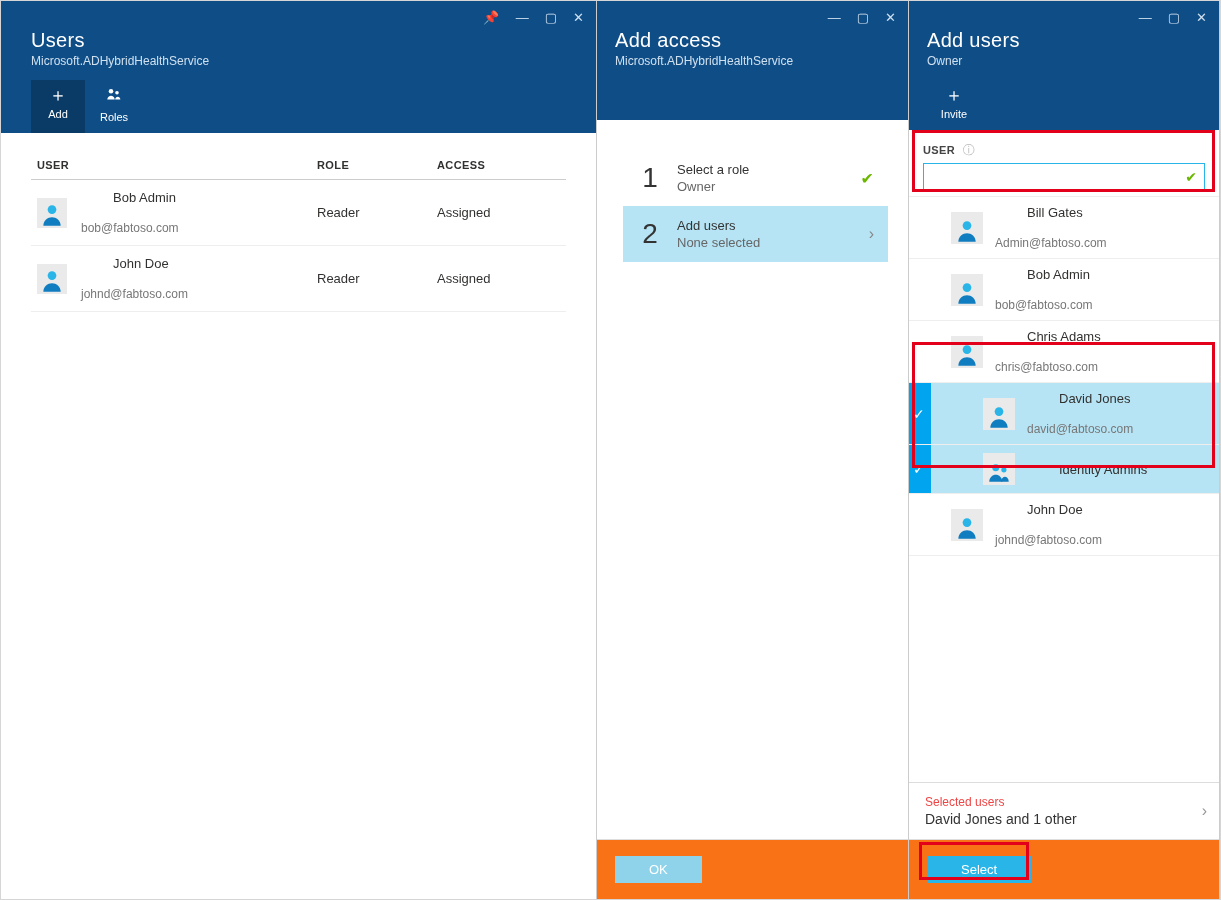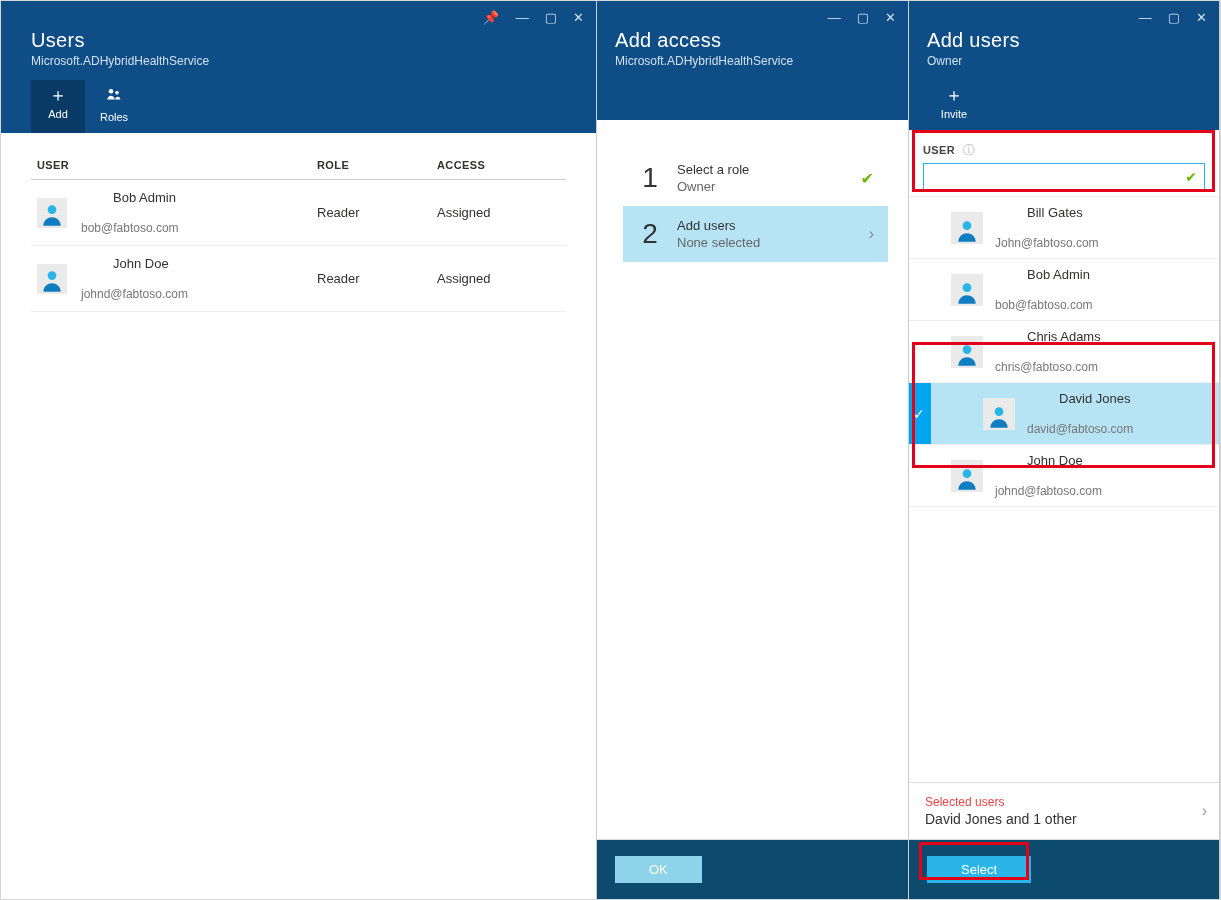--- a/index.html
+++ b/index.html
@@ -100,21 +100,21 @@
     gap: 14px;
   }
   .step .num { font-size: 28px; font-weight: 300; color: #333; width: 26px; text-align:center;}
   .step .texts { flex: 1; }
   .step .line1 { font-size: 13px; color: #333; }
   .step .line2 { font-size: 13px; color: #666; margin-top: 2px; }
   .step.sel { background: #b6e4f4; }
   .step .chev { color: #888; font-size: 16px; }
   .step .check { color: #6bb700; font-size: 16px; }
 
-  .footer-btn-bar { border-top: 1px solid #ddd; padding: 16px 18px; background:#0c4a6e;}
+  .footer-btn-bar { border-top: 1px solid #ddd; padding: 16px 18px; background:#f97316;}
   .btn {
     display: inline-block;
     padding: 6px 34px;
     font-size: 13px;
     text-align: center;
     border: none;
     cursor: pointer;
   }
   .btn-disabled { background: #8fd3ea; color: #fff; }
   .btn-primary { background: #29b5e8; color: #fff; }
@@ -326,21 +326,21 @@
         <div class="user-item">
           <div class="check-col"></div>
           <div class="avatar">
             <svg viewBox="0 0 24 24">
               <circle cx="12" cy="7" r="4" fill="#29b5e8"></circle>
               <path d="M4 22c0-5 4-8 8-8s8 3 8 8z" fill="#0f7dbf"></path>
             </svg>
           </div>
           <div class="texts">
             <div class="uname">Bill Gates</div>
-            <div class="uemail">John@fabtoso.com</div>
+            <div class="uemail">Admin@fabtoso.com</div>
           </div>
         </div>
         <div class="user-item">
           <div class="check-col"></div>
           <div class="avatar">
             <svg viewBox="0 0 24 24">
               <circle cx="12" cy="7" r="4" fill="#29b5e8"></circle>
               <path d="M4 22c0-5 4-8 8-8s8 3 8 8z" fill="#0f7dbf"></path>
             </svg>
           </div>
@@ -366,20 +366,34 @@
           <div class="check-col"></div>
           <div class="avatar">
             <svg viewBox="0 0 24 24">
               <circle cx="12" cy="7" r="4" fill="#29b5e8"></circle>
               <path d="M4 22c0-5 4-8 8-8s8 3 8 8z" fill="#0f7dbf"></path>
             </svg>
           </div>
           <div class="texts">
             <div class="uname">David Jones</div>
             <div class="uemail">david@fabtoso.com</div>
+          </div>
+        </div>
+        <div class="user-item selected">
+          <div class="check-col"></div>
+          <div class="avatar">
+            <svg viewBox="0 0 24 24">
+              <circle cx="9" cy="8" r="3.2" fill="#29b5e8"></circle>
+              <circle cx="16.5" cy="10" r="2.4" fill="#29b5e8"></circle>
+              <path d="M3 21c0-4 3-6.5 6-6.5s6 2.5 6 6.5z" fill="#0f7dbf"></path>
+              <path d="M14 21c0-3 2-4.6 3.5-4.6S21 18 21 21z" fill="#0f7dbf"></path>
+            </svg>
+          </div>
+          <div class="texts">
+            <div class="uname">Identity Admins</div>
           </div>
         </div>
         <div class="user-item">
           <div class="check-col"></div>
           <div class="avatar">
             <svg viewBox="0 0 24 24">
               <circle cx="12" cy="7" r="4" fill="#29b5e8"></circle>
               <path d="M4 22c0-5 4-8 8-8s8 3 8 8z" fill="#0f7dbf"></path>
             </svg>
           </div>

